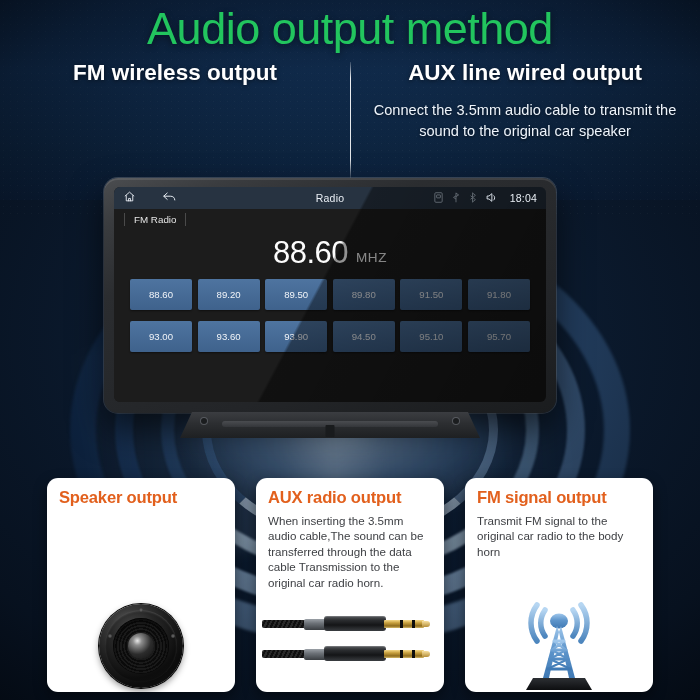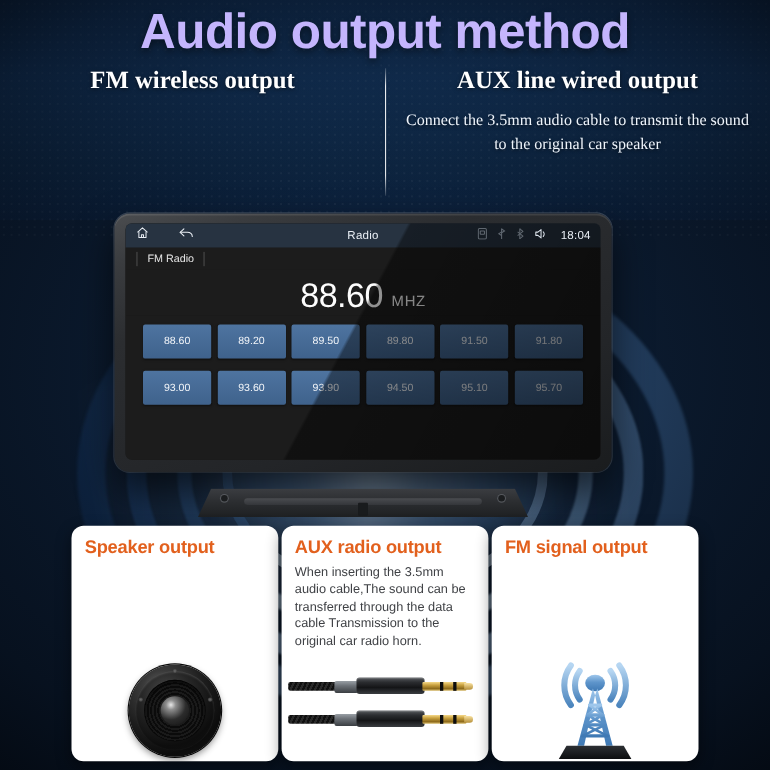--- a/index.html
+++ b/index.html
@@ -62,42 +62,42 @@
   .sheen {
     position:absolute; left:46%; top:300px; width:470px; height:230px;
     transform:translateX(-50%) rotate(-13deg);
     background:linear-gradient(100deg, rgba(255,255,255,0) 0%, rgba(200,228,255,.12) 42%, rgba(230,244,255,.22) 52%, rgba(190,222,255,.10) 62%, rgba(255,255,255,0) 100%);
     filter:blur(6px);
   }
 
   
   #header { position:relative; z-index:3; padding-top:2px; text-align:center; }
   .h-title {
-    font-size:45px; font-weight:bold; color:#c4b5fd; letter-spacing:-.5px;
+    font-size:45px; font-weight:normal; color:#22c55e; letter-spacing:-.5px;
     line-height:54px; text-shadow:0 2px 7px rgba(0,0,0,.45);
   }
-  .h-cols { display:flex; margin-top:4px; position:relative;font-family:Liberation Serif, serif; }
+  .h-cols { display:flex; margin-top:4px; position:relative; }
   .h-col { width:50%; padding:0 14px; }
   .h-sub {
     font-size:22.5px; font-weight:bold; color:#ffffff; line-height:26px;
     text-shadow:0 1px 4px rgba(0,0,0,.5);
   }
   .h-desc {
     margin-top:14px; font-size:14.6px; color:#eef4fb; line-height:20.5px;
     text-shadow:0 1px 3px rgba(0,0,0,.55);
   }
   .h-div {
     position:absolute; left:350px; top:2px; width:1px; height:116px;
     background:linear-gradient(180deg, rgba(255,255,255,.15) 0%, rgba(255,255,255,.92) 14%, rgba(255,255,255,.88) 84%, rgba(255,255,255,.12) 100%);
   }
 
   
   #device-wrap { position:absolute; z-index:4; left:30px; top:178px; width:600px; }
   .dev-body {
-    position:relative; width:452px; height:235px; margin:16px auto;
+    position:relative; width:452px; height:235px; margin:0 auto;
     border-radius:14px;
     background:linear-gradient(160deg,#4b4d50 0%,#3a3c3f 12%,#2b2d30 30%,#232528 70%,#1a1c1e 100%);
     padding:9px 10px 11px 10px;
     box-shadow:0 16px 34px rgba(0,0,0,.62), 0 2px 0 rgba(255,255,255,.10) inset,
                0 0 0 1px rgba(150,155,162,.35);
   }
   .screen {
     position:relative; width:100%; height:100%;
     border-radius:6px; overflow:hidden;
     background:#1b1b1b;
@@ -168,21 +168,21 @@
   }
   .sd-l { left:21px; } .sd-r { right:21px; }
   .stand-nub {
     position:absolute; left:50%; transform:translateX(-50%); top:13px;
     width:9px; height:12px; background:#191b1d; border-radius:1px;
   }
 
   
   #cards {
     position:absolute; z-index:5; left:0; top:478px; width:700px;
-    display:flex; justify-content:center; gap:3px;
+    display:flex; justify-content:center; gap:21px;
   }
   .card {
     width:188px; height:214px; background:#ffffff; border-radius:11px;
     padding:9px 12px 0 12px; position:relative; overflow:hidden;
     box-shadow:0 5px 14px rgba(0,0,0,.45);
   }
   .card-title {
     color:#e2601d; font-size:16.6px; font-weight:bold; line-height:21px;
     letter-spacing:-.2px; margin-bottom:5px;
   }
@@ -390,20 +390,21 @@
           <div class="pl-band" style="left:138px"></div>
           <div class="pl-band" style="left:150px"></div>
           <div class="pl-tip"></div>
         </div>
       </div>
     </div>
   </div>
 
   <div class="card">
     <div class="card-title">FM signal output</div>
+    <div class="card-text">Transmit FM signal to the original car radio to the body horn</div>
     <div class="card-art">
       <div class="tower">
         <svg class="tw-svg" width="128" height="92" viewBox="0 0 128 92">
           <defs>
             <linearGradient id="tg" x1="0" y1="0" x2="0" y2="1">
               <stop offset="0" stop-color="#9fc7ec"></stop>
                 <stop offset=".45" stop-color="#5e95cb"></stop>
                 <stop offset="1" stop-color="#3f79b4"></stop>
             </linearGradient>
             <linearGradient id="wg" x1="0" y1="0" x2="0" y2="1">

